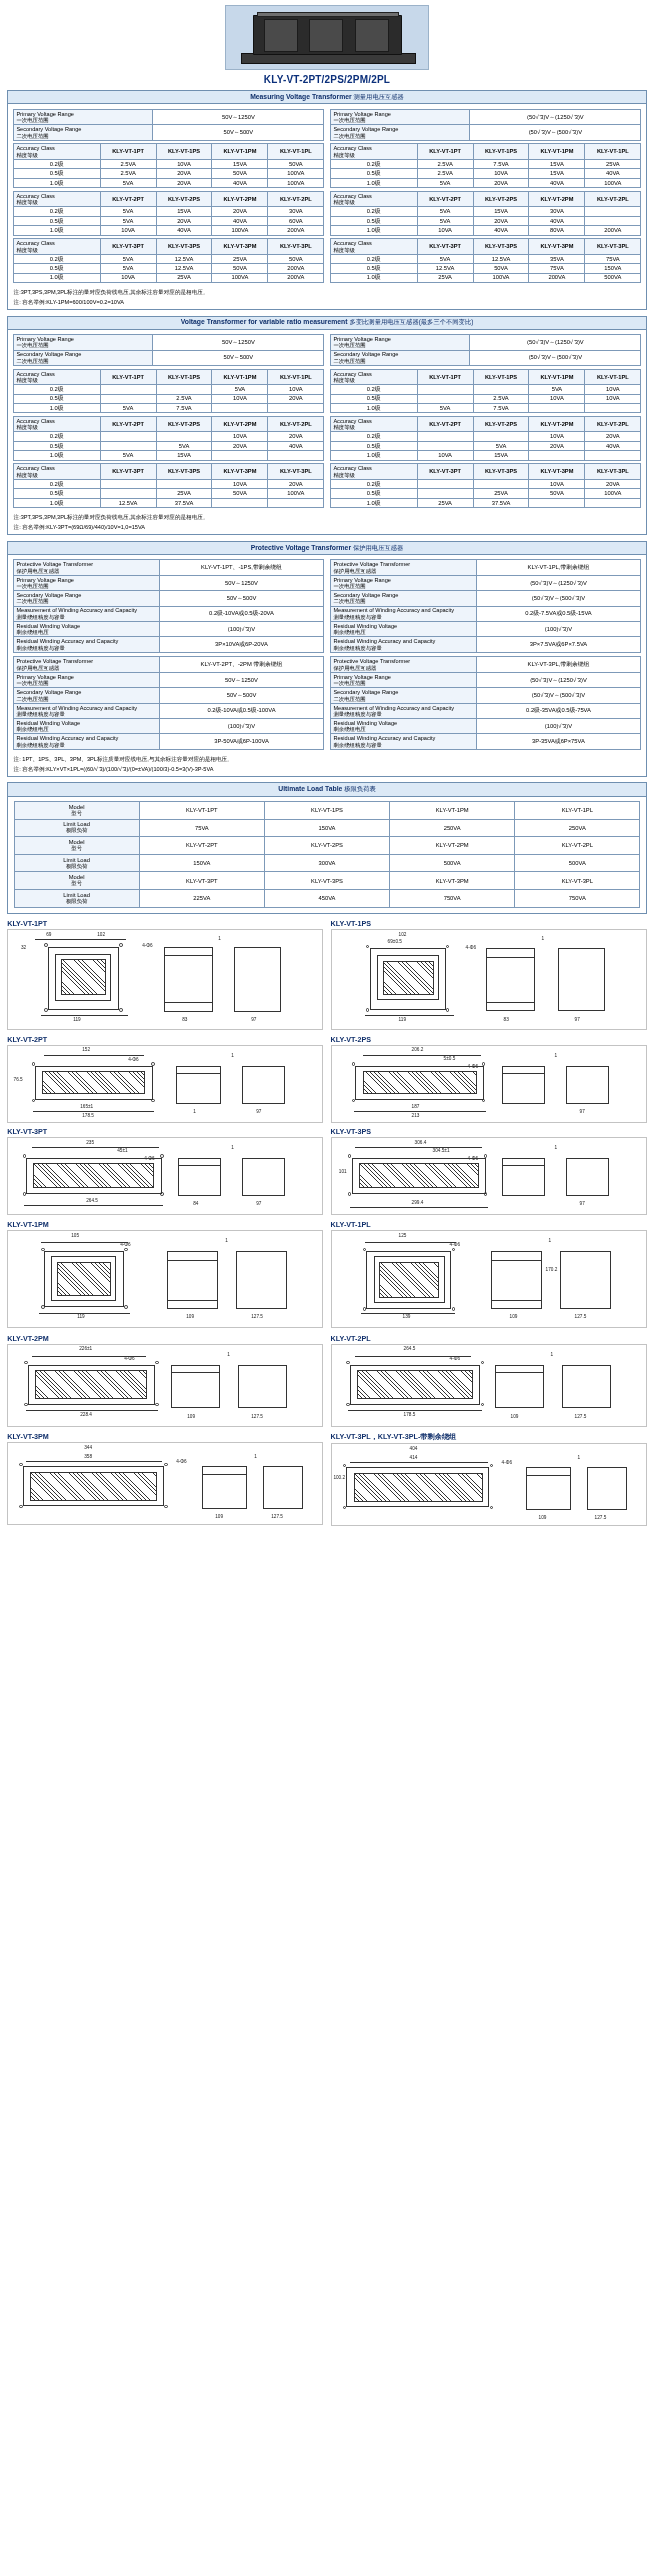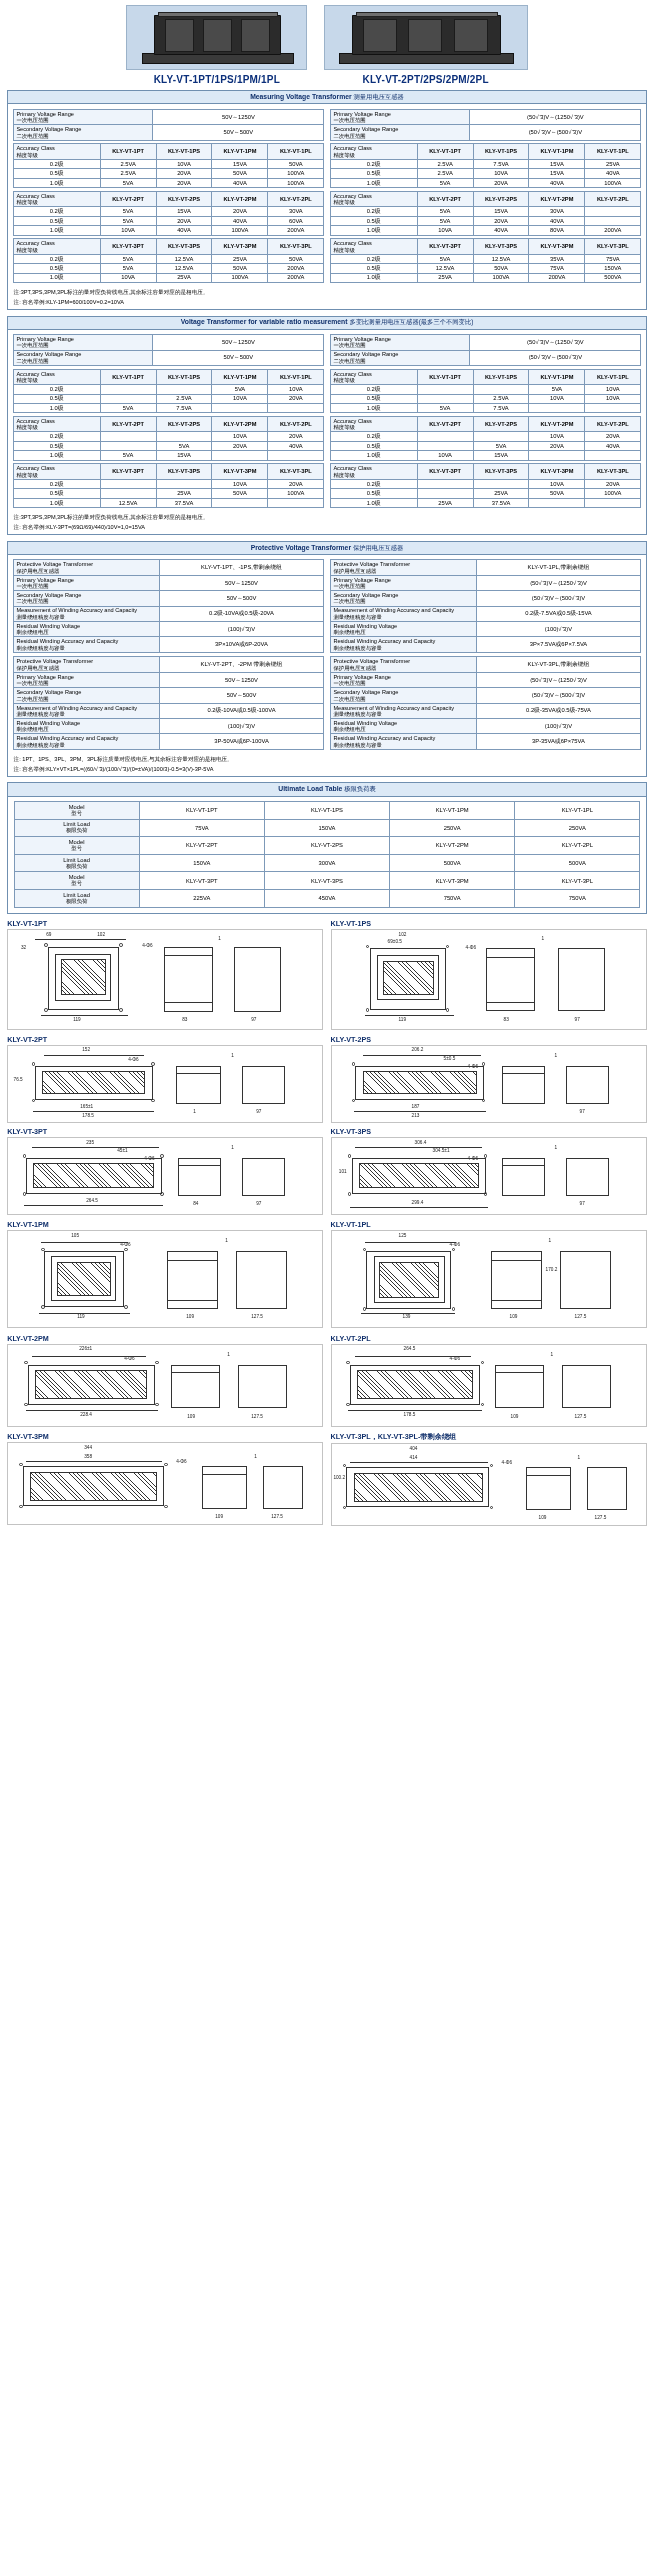--- a/index.html
+++ b/index.html
@@ -142,31 +142,20 @@
   .circ { position: absolute; border: 0.9px solid #333; border-radius: 50%; }
   .foot { height: 7.2px; }
 </style>
 </head>
 <body>
 
 <div class="page">
 
   <div class="photos">
     <div class="photo-row">
-      <div class="photo-cell">
-        <div class="ph-img ph1">
-          <div class="base" style="left:14.5px;top:47px;width:152px;height:11px;"></div>
-          <div class="core" style="left:27px;top:9px;width:127px;height:40px;"></div>
-          <div class="coil" style="left:38px;top:12.7px;width:29px;height:33px;"></div>
-          <div class="coil" style="left:76px;top:12.7px;width:29px;height:33px;"></div>
-          <div class="coil" style="left:114px;top:12.7px;width:29px;height:33px;"></div>
-          <div class="cap" style="left:31px;top:5.4px;width:120px;height:5.4px;"></div>
-        </div>
-        <div class="ptitle">KLY-VT-1PT/1PS/1PM/1PL</div>
-      </div>
       <div class="photo-cell">
         <div class="ph-img ph2">
           <div class="base" style="left:14.5px;top:47px;width:175px;height:11px;"></div>
           <div class="core" style="left:27px;top:9px;width:149px;height:40px;"></div>
           <div class="coil" style="left:38px;top:12.7px;width:34px;height:33px;"></div>
           <div class="coil" style="left:83px;top:12.7px;width:34px;height:33px;"></div>
           <div class="coil" style="left:129px;top:12.7px;width:34px;height:33px;"></div>
           <div class="cap" style="left:31px;top:5.4px;width:142px;height:5.4px;"></div>
         </div>
         <div class="ptitle">KLY-VT-2PT/2PS/2PM/2PL</div>

